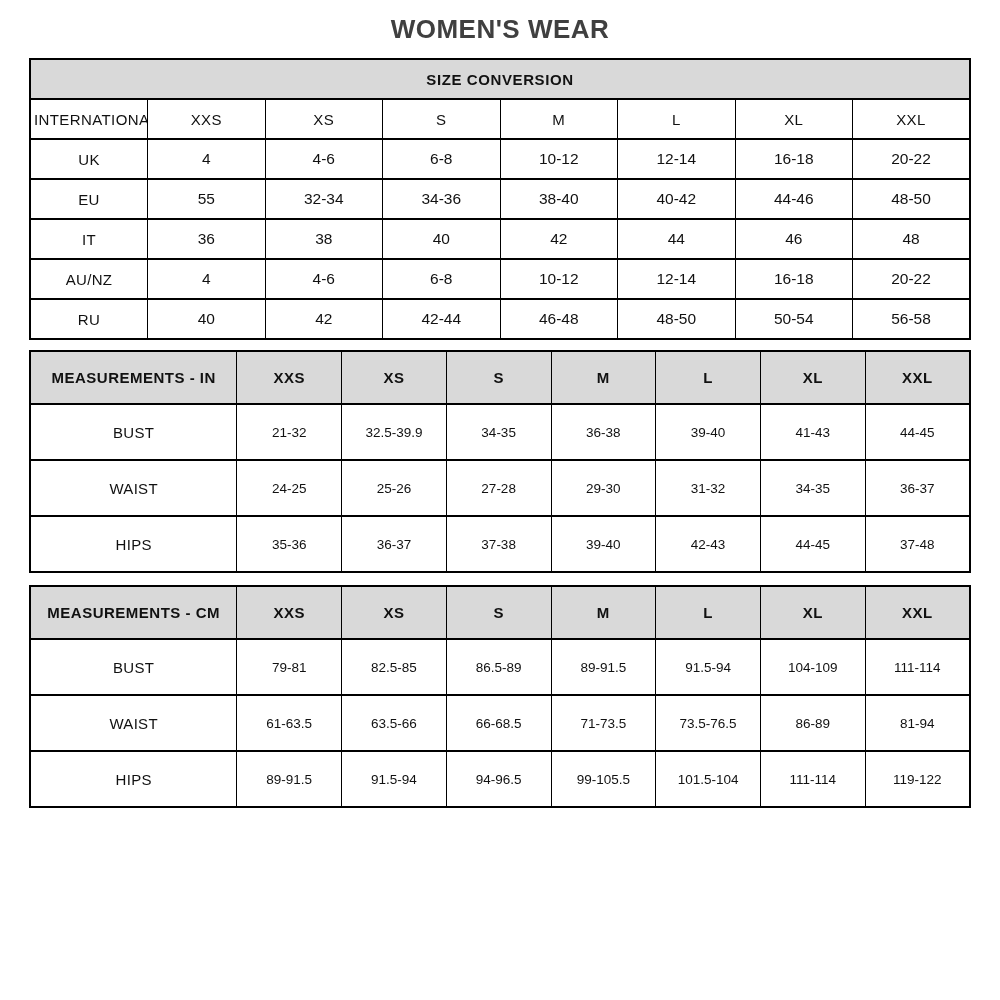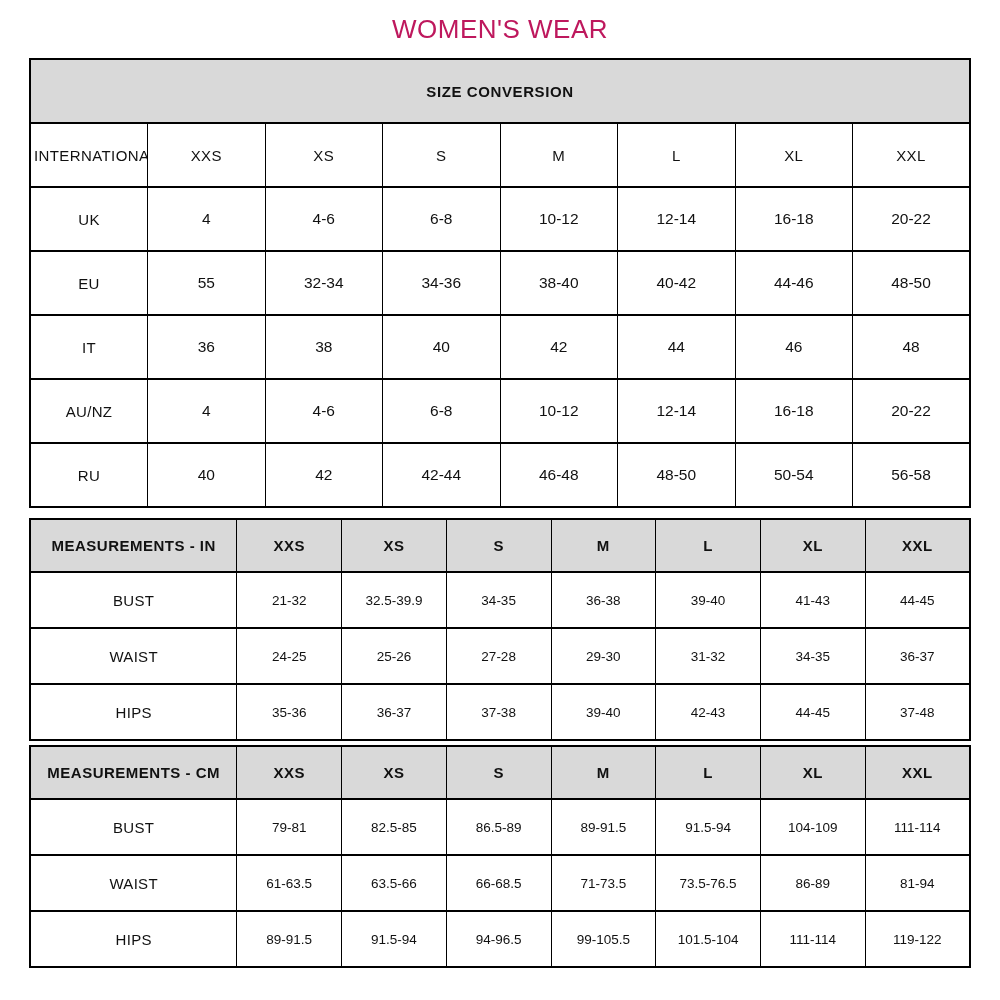--- a/index.html
+++ b/index.html
@@ -17,51 +17,51 @@
   }
   .sheet {
     width: 1000px;
     height: 1000px;
     padding: 12px 29px 0 29px;
     margin: 0 auto;
   }
   .page-title {
     text-align: center;
     font-size: 26px;
-    font-weight: 400;
+    font-weight: 700;
     letter-spacing: 0.5px;
     margin: 2px 0 13px 0;
-    color: #be185d;
+    color: #404040;
   }
   table {
     width: 100%;
     border-collapse: collapse;
     table-layout: fixed;
     border: 2.5px solid var(--border);
   }
   .t-conversion { margin-bottom: 10px; }
-  .t-measure   { margin-bottom: 4px; border-radius: 16px; }
+  .t-measure   { margin-bottom: 12px; border-radius: 16px; }
   td {
     border-style: solid;
     border-color: var(--border);
     border-width: 2.2px 1.4px;
     text-align: center;
     vertical-align: middle;
     padding: 0 3px;
     overflow: hidden;
     white-space: nowrap;
   }
   .band-cell {
     height: 53px;
     background: var(--header_bg);
     font-weight: 700;
     font-size: 15px;
     letter-spacing: 0.6px;
   }
-  .t-conversion td { height: 64px; }
+  .t-conversion td { height: 40px; }
   .t-conversion .head-cell {
     background: #ffffff;
     font-weight: 400;
     font-size: 15px;
     letter-spacing: 0.4px;
   }
   .t-conversion .label-cell { font-size: 15px; letter-spacing: 0.3px; }
   .t-conversion .value-cell { font-size: 15.5px; }
   .t-conversion .first-col  { width: 17.7%; }
   .t-measure td { height: 56px; }

